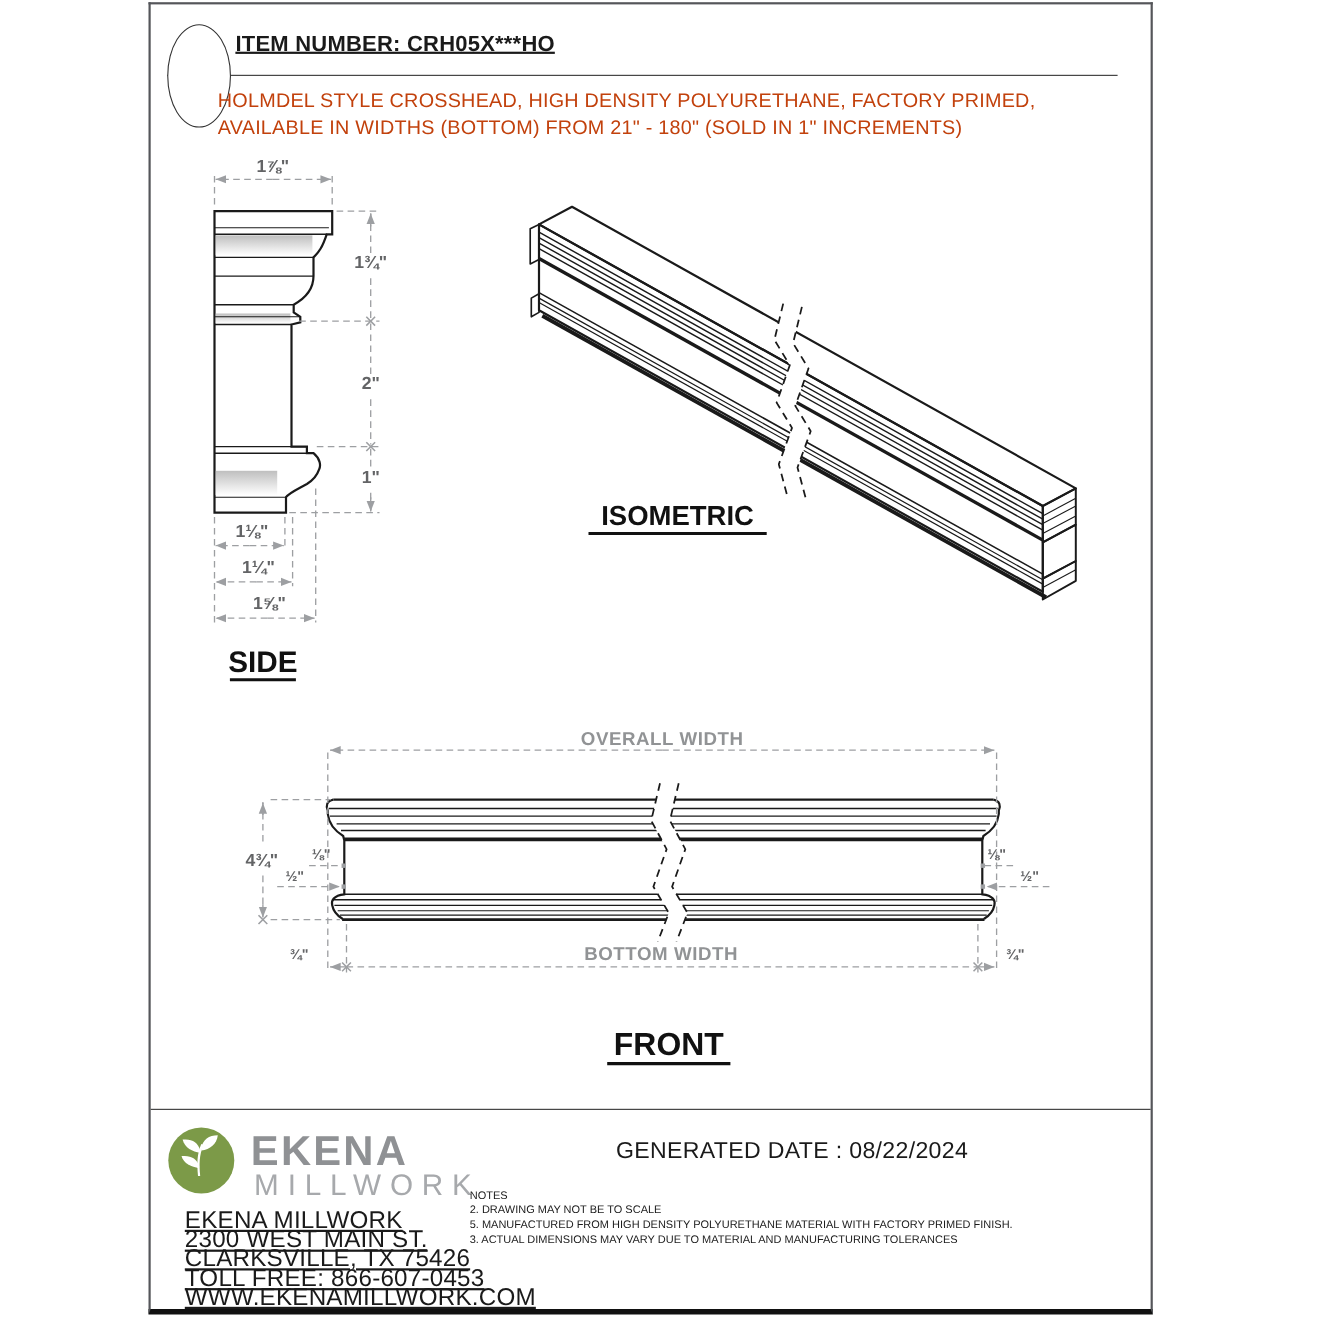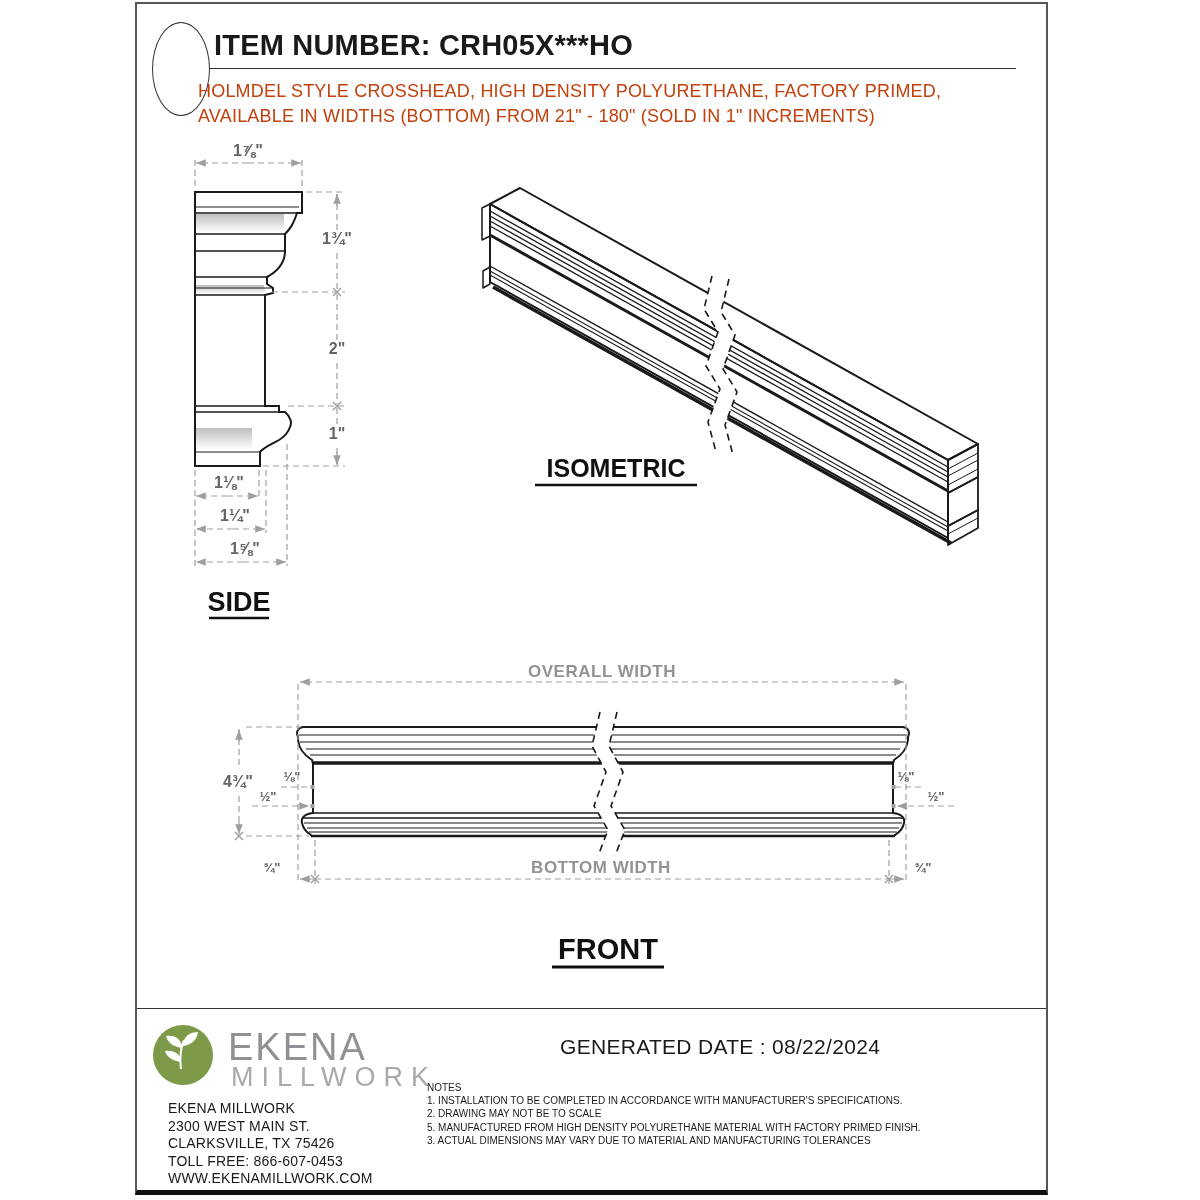--- a/index.html
+++ b/index.html
@@ -3,28 +3,28 @@
 <meta charset="utf-8">
 <style>
   html,body{margin:0;padding:0;background:#ffffff;}
   .canvas{position:relative;width:1200px;height:1200px;background:#fff;
           font-family:"Liberation Sans","DejaVu Sans",sans-serif;color:#1a1a1a;overflow:hidden;}
   .sheet{position:absolute;left:135px;top:2px;width:913px;height:1193px;
          border:2px solid #55565a;border-bottom:5px solid #111;box-sizing:border-box;}
   .abs{position:absolute;}
   .hdr-ellipse{left:152px;top:22px;width:56px;height:92px;border:1.6px solid #333;border-radius:50%;background:#fff;}
   .hdr-line{left:152px;top:68px;width:864px;border-top:1.6px solid #333;height:0;}
-  .hdr-title{left:214px;top:29px;font-size:29px;font-weight:700;letter-spacing:.2px;white-space:nowrap;}
+  .hdr-title{left:214px;top:29px;font-size:20px;font-weight:700;letter-spacing:.2px;white-space:nowrap;text-decoration:underline;}
   .hdr-desc{left:198px;font-size:18px;letter-spacing:.2px;white-space:nowrap;color:#c2410c;}
   .desc1{top:81px;} .desc2{top:106px;}
   .drawing-svg{left:0;top:0;}
   .footer-line{left:137px;top:1008px;width:909px;border-top:1.6px solid #333;height:0;}
-  .brand-name{left:228px;top:1026px;font-size:38px;font-weight:400;letter-spacing:2px;color:#8f9194;}
+  .brand-name{left:228px;top:1026px;font-size:38px;font-weight:700;letter-spacing:2px;color:#8f9194;}
   .brand-sub{left:231px;top:1062px;font-size:27px;letter-spacing:8px;color:#a7a9ac;}
-  .address{left:168px;top:1100px;font-size:14px;line-height:17.6px;letter-spacing:.2px;white-space:nowrap;}
+  .address{left:168px;top:1100px;font-size:22px;line-height:17.6px;letter-spacing:.2px;white-space:nowrap;text-decoration:underline;}
   .gen-date{left:560px;top:1035px;width:450px;font-size:21px;letter-spacing:.3px;white-space:nowrap;}
   .notes{left:427px;top:1081px;width:590px;font-size:10px;line-height:13.2px;letter-spacing:0;}
   .dimtxt{fill:#636466;font-size:16px;font-weight:700;}
   .dimtxt-sm{fill:#636466;font-size:13px;font-weight:700;}
   .widthlbl{fill:#919395;font-size:17px;font-weight:700;letter-spacing:.5px;}
   .viewlbl{fill:#111;font-weight:700;}
   .dash{stroke:#9d9fa2;stroke-width:1.2;stroke-dasharray:6 4;fill:none;}
   .blk{stroke:#1a1a1a;fill:none;}
   .zig{stroke:#1a1a1a;stroke-width:1.6;stroke-dasharray:7 5;fill:none;}
 </style>
@@ -256,19 +256,18 @@
     <div>2300 WEST MAIN ST.</div>
     <div>CLARKSVILLE, TX 75426</div>
     <div>TOLL FREE: 866-607-0453</div>
     <div>WWW.EKENAMILLWORK.COM</div>
   </div>
 
   <div class="abs gen-date">GENERATED DATE : 08/22/2024</div>
 
   <div class="abs notes">
     <div>NOTES</div>
-    <div>1. INSTALLATION TO BE COMPLETED IN ACCORDANCE WITH MANUFACTURER'S SPECIFICATIONS.</div>
     <div>2. DRAWING MAY NOT BE TO SCALE</div>
     <div>5. MANUFACTURED FROM HIGH DENSITY POLYURETHANE MATERIAL WITH FACTORY PRIMED FINISH.</div>
     <div>3. ACTUAL DIMENSIONS MAY VARY DUE TO MATERIAL AND MANUFACTURING TOLERANCES</div>
   </div>
 
 </div>
 
 </body></html>

